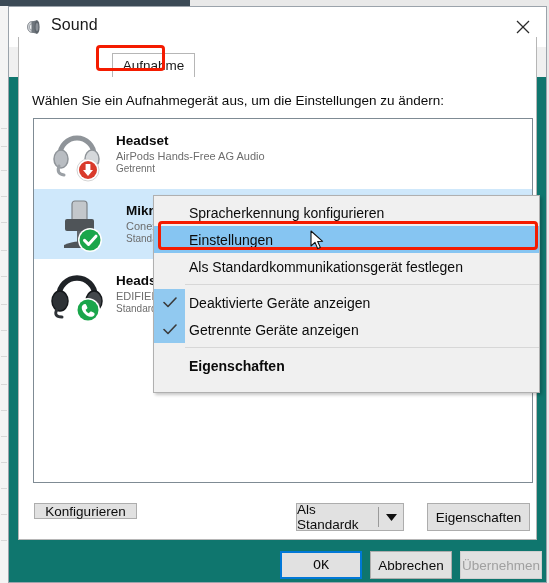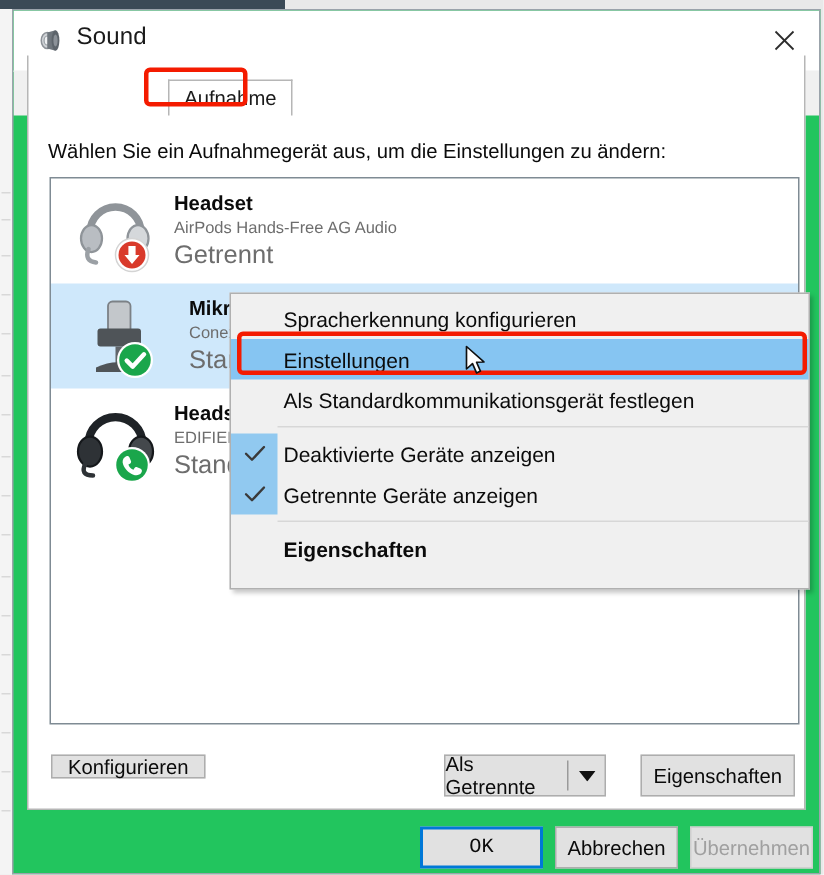--- a/index.html
+++ b/index.html
@@ -28,21 +28,21 @@
   .behind-top {
     position: absolute; left: 0; top: 0; width: 190px; height: 6px;
     background: #3b4a56;
   }
 
   
   .window {
     position: absolute;
     left: 8px; top: 6px;
     width: 539px; height: 577px;
-    background: #22c55e;
+    background: #0f766e;
     border: 1px solid #9ba3ab;
     box-sizing: border-box;
     overflow: hidden;
   }
 
   
   .titlebar {
     position: relative;
     height: 40px;
     background: #ffffff;
@@ -134,21 +134,21 @@
     width: 62px; height: 58px;
     position: relative;
     flex: 0 0 62px;
   }
   .device .dev-text {
     margin-left: 8px;
     line-height: 1.28;
   }
   .dev-name { font-size: 13.5px; color: #0b0b0b; font-weight: bold; }
   .dev-desc { font-size: 11px; color: #6d6d6d; }
-  .dev-state { font-size: 17px; color: #6d6d6d; }
+  .dev-state { font-size: 10px; color: #6d6d6d; }
 
   .sel-accent {
     position: absolute; left: 496px; top: 192px;
     width: 25px; height: 9px; background: #9fd2e8;
     z-index: 6;
   }
 
   
   .btn {
     position: absolute;
@@ -366,21 +366,21 @@
         </div>
       </div>
 
     </div>
 
     <div class="sel-accent"></div>
 
     <button class="btn" id="btn-konfigurieren">Konfigurieren</button>
 
     <div class="split-btn">
-      <div class="sb-main">Als Getrennte</div>
+      <div class="sb-main">Als Standardk</div>
       <div class="sb-sep"></div>
       <div class="sb-arrow">
         <svg width="11" height="7" viewBox="0 0 11 7">
             <path d="M0 0 L11 0 L5.5 7 Z" fill="#101010"></path>
           </svg>
       </div>
     </div>
 
     <button class="btn" id="btn-eigenschaften-page">Eigenschaften</button>
 

